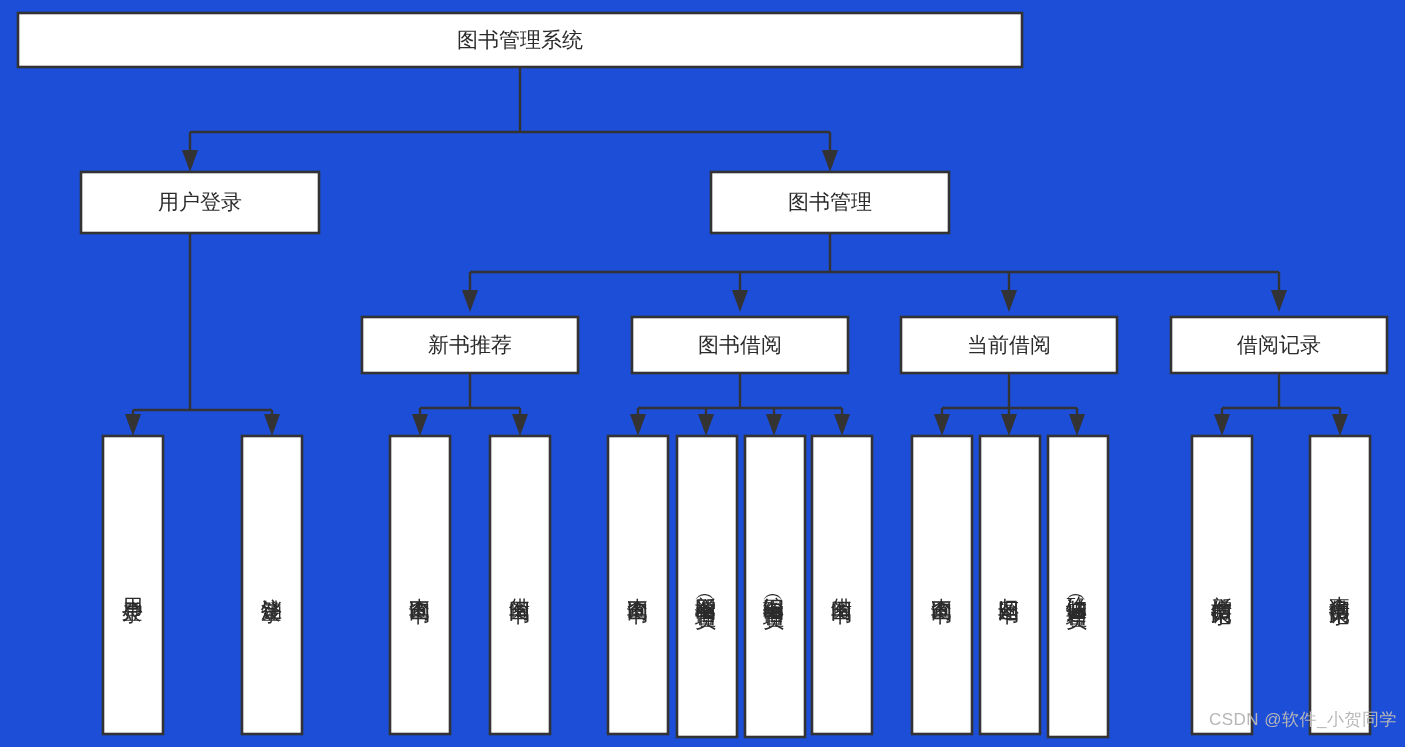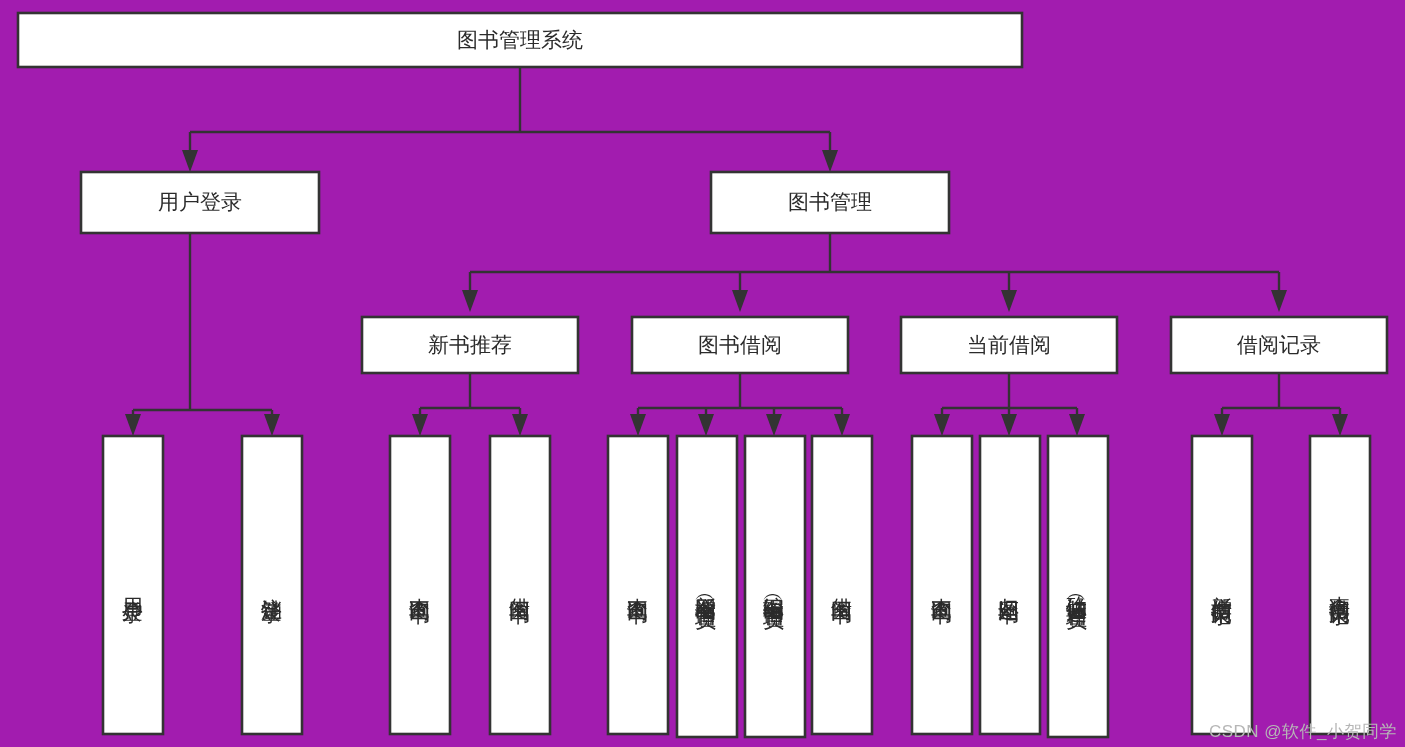--- a/index.html
+++ b/index.html
@@ -10,21 +10,21 @@
   body {
     width: 1405px;
     height: 747px;
     font-family: "Liberation Sans", "DejaVu Sans", sans-serif;
     overflow: hidden;
   }
   #canvas {
     position: relative;
     width: 1405px;
     height: 747px;
-    background: #a21caf;
+    background: #1d4ed8;
   }
   svg.diagram {
     position: absolute;
     top: 0;
     left: 0;
     width: 1405px;
     height: 747px;
   }
   .node-box {
     fill: #ffffff;
@@ -52,21 +52,21 @@
     font-size: 21px;
     fill: #2b2b2b;
     writing-mode: vertical-rl;
     text-orientation: upright;
     letter-spacing: 2px;
     dominant-baseline: central;
   }
   .watermark {
     position: absolute;
     right: 8px;
-    bottom: 4px;
+    bottom: 16px;
     font-family: "Liberation Sans", "DejaVu Sans", sans-serif;
     font-size: 17px;
     color: #b6b6b6;
     letter-spacing: 0.5px;
     white-space: nowrap;
     pointer-events: none;
   }
 </style>
 </head>
 <body>

